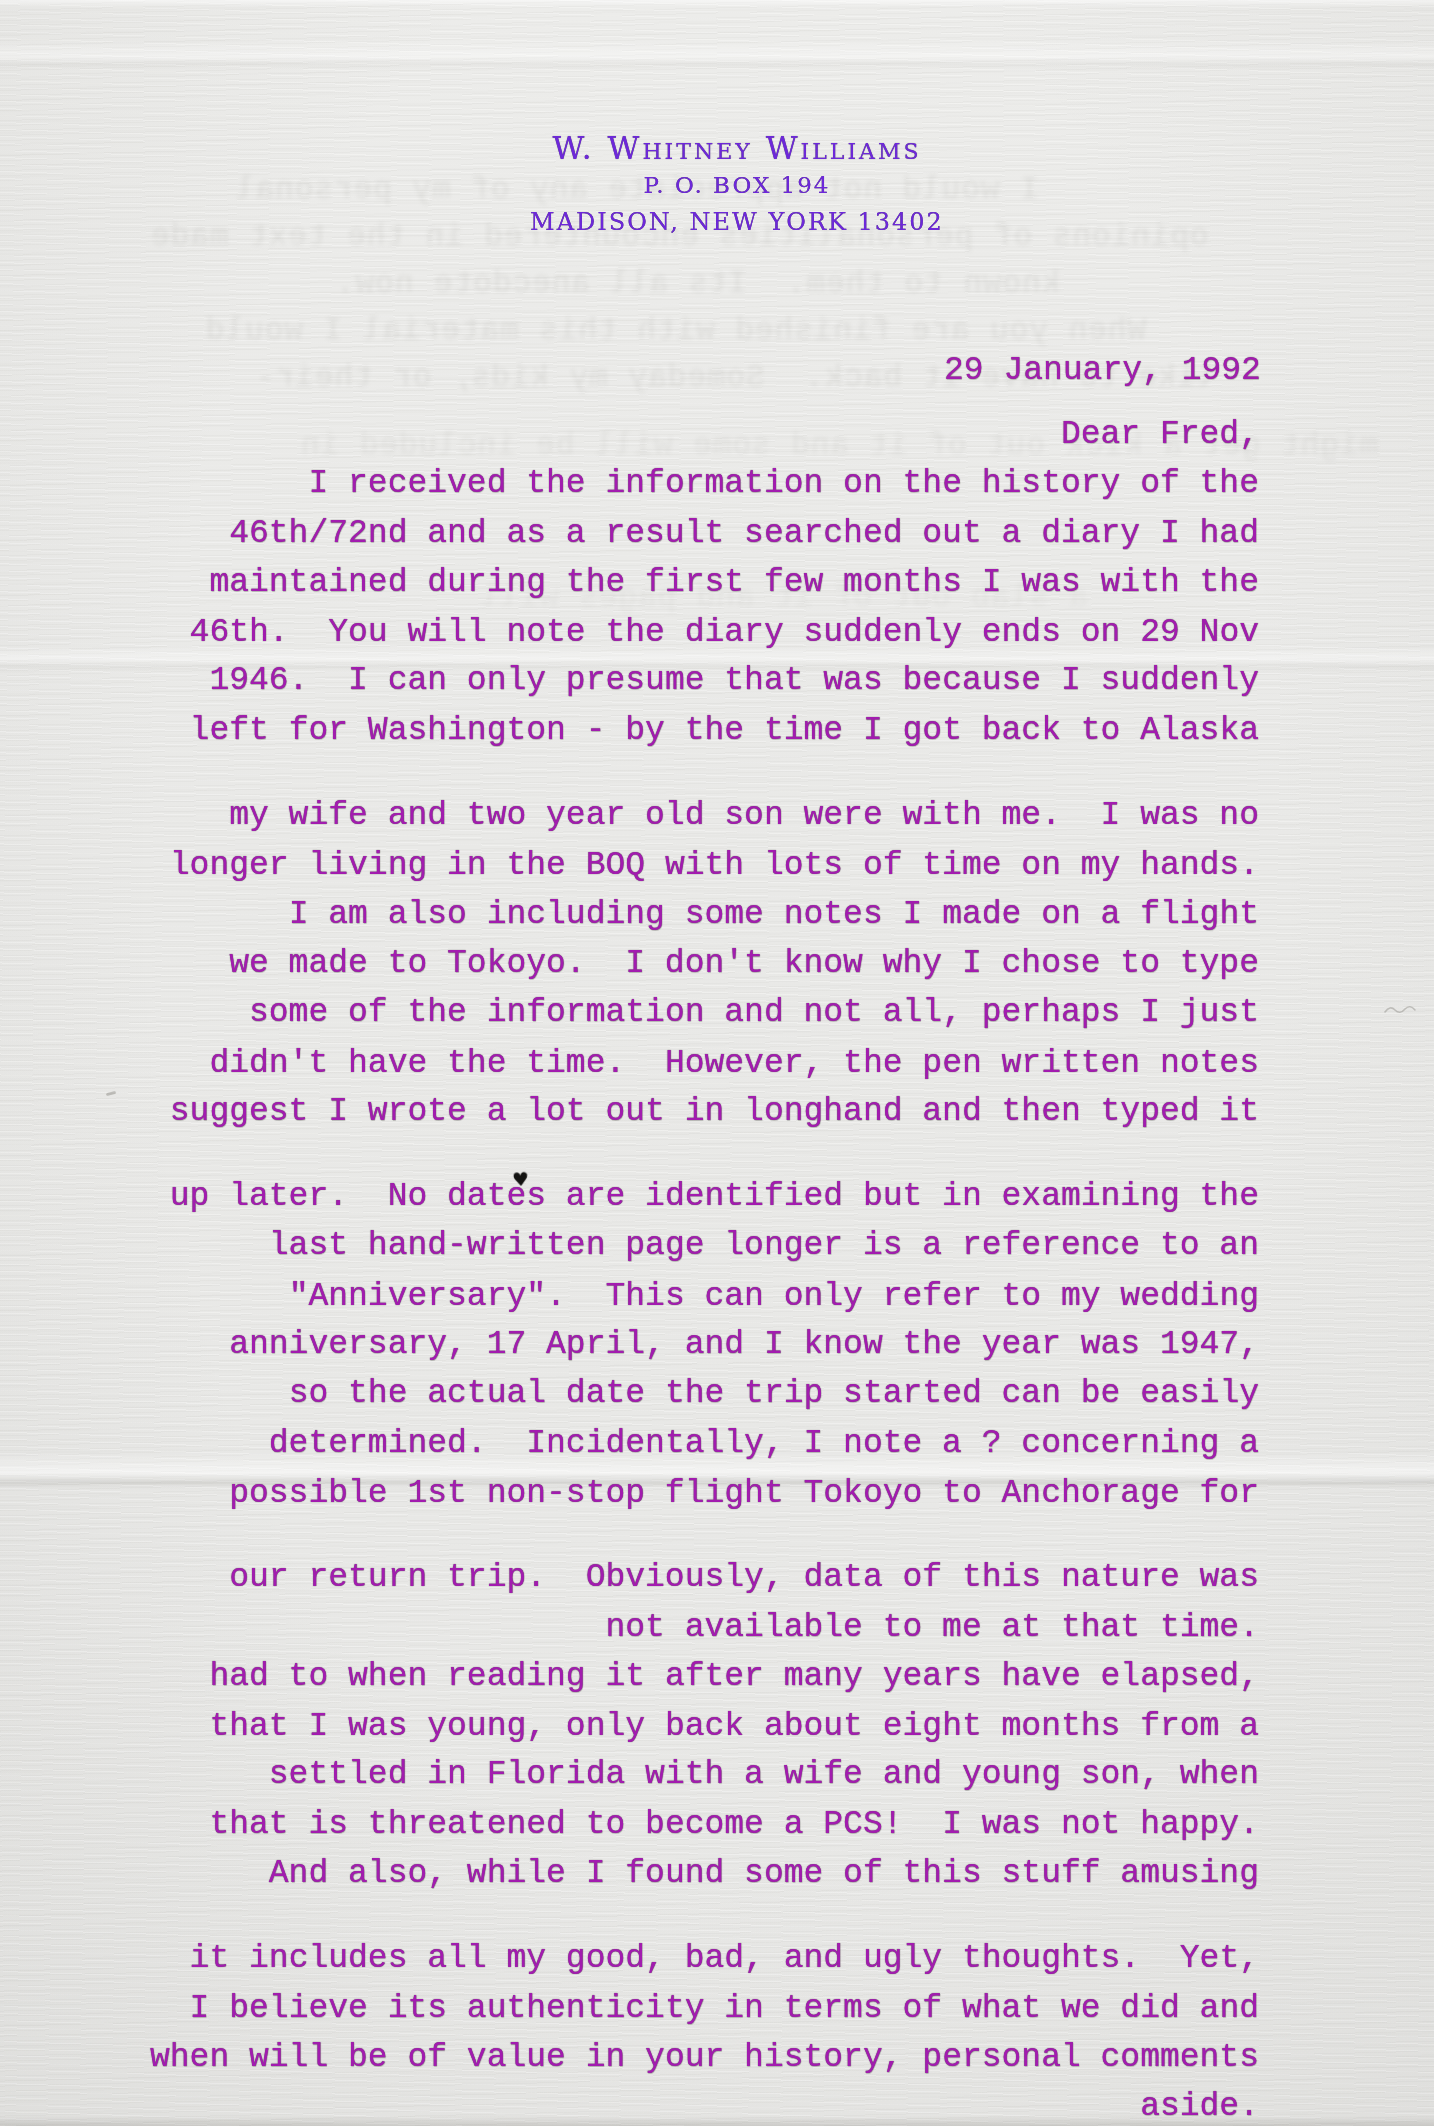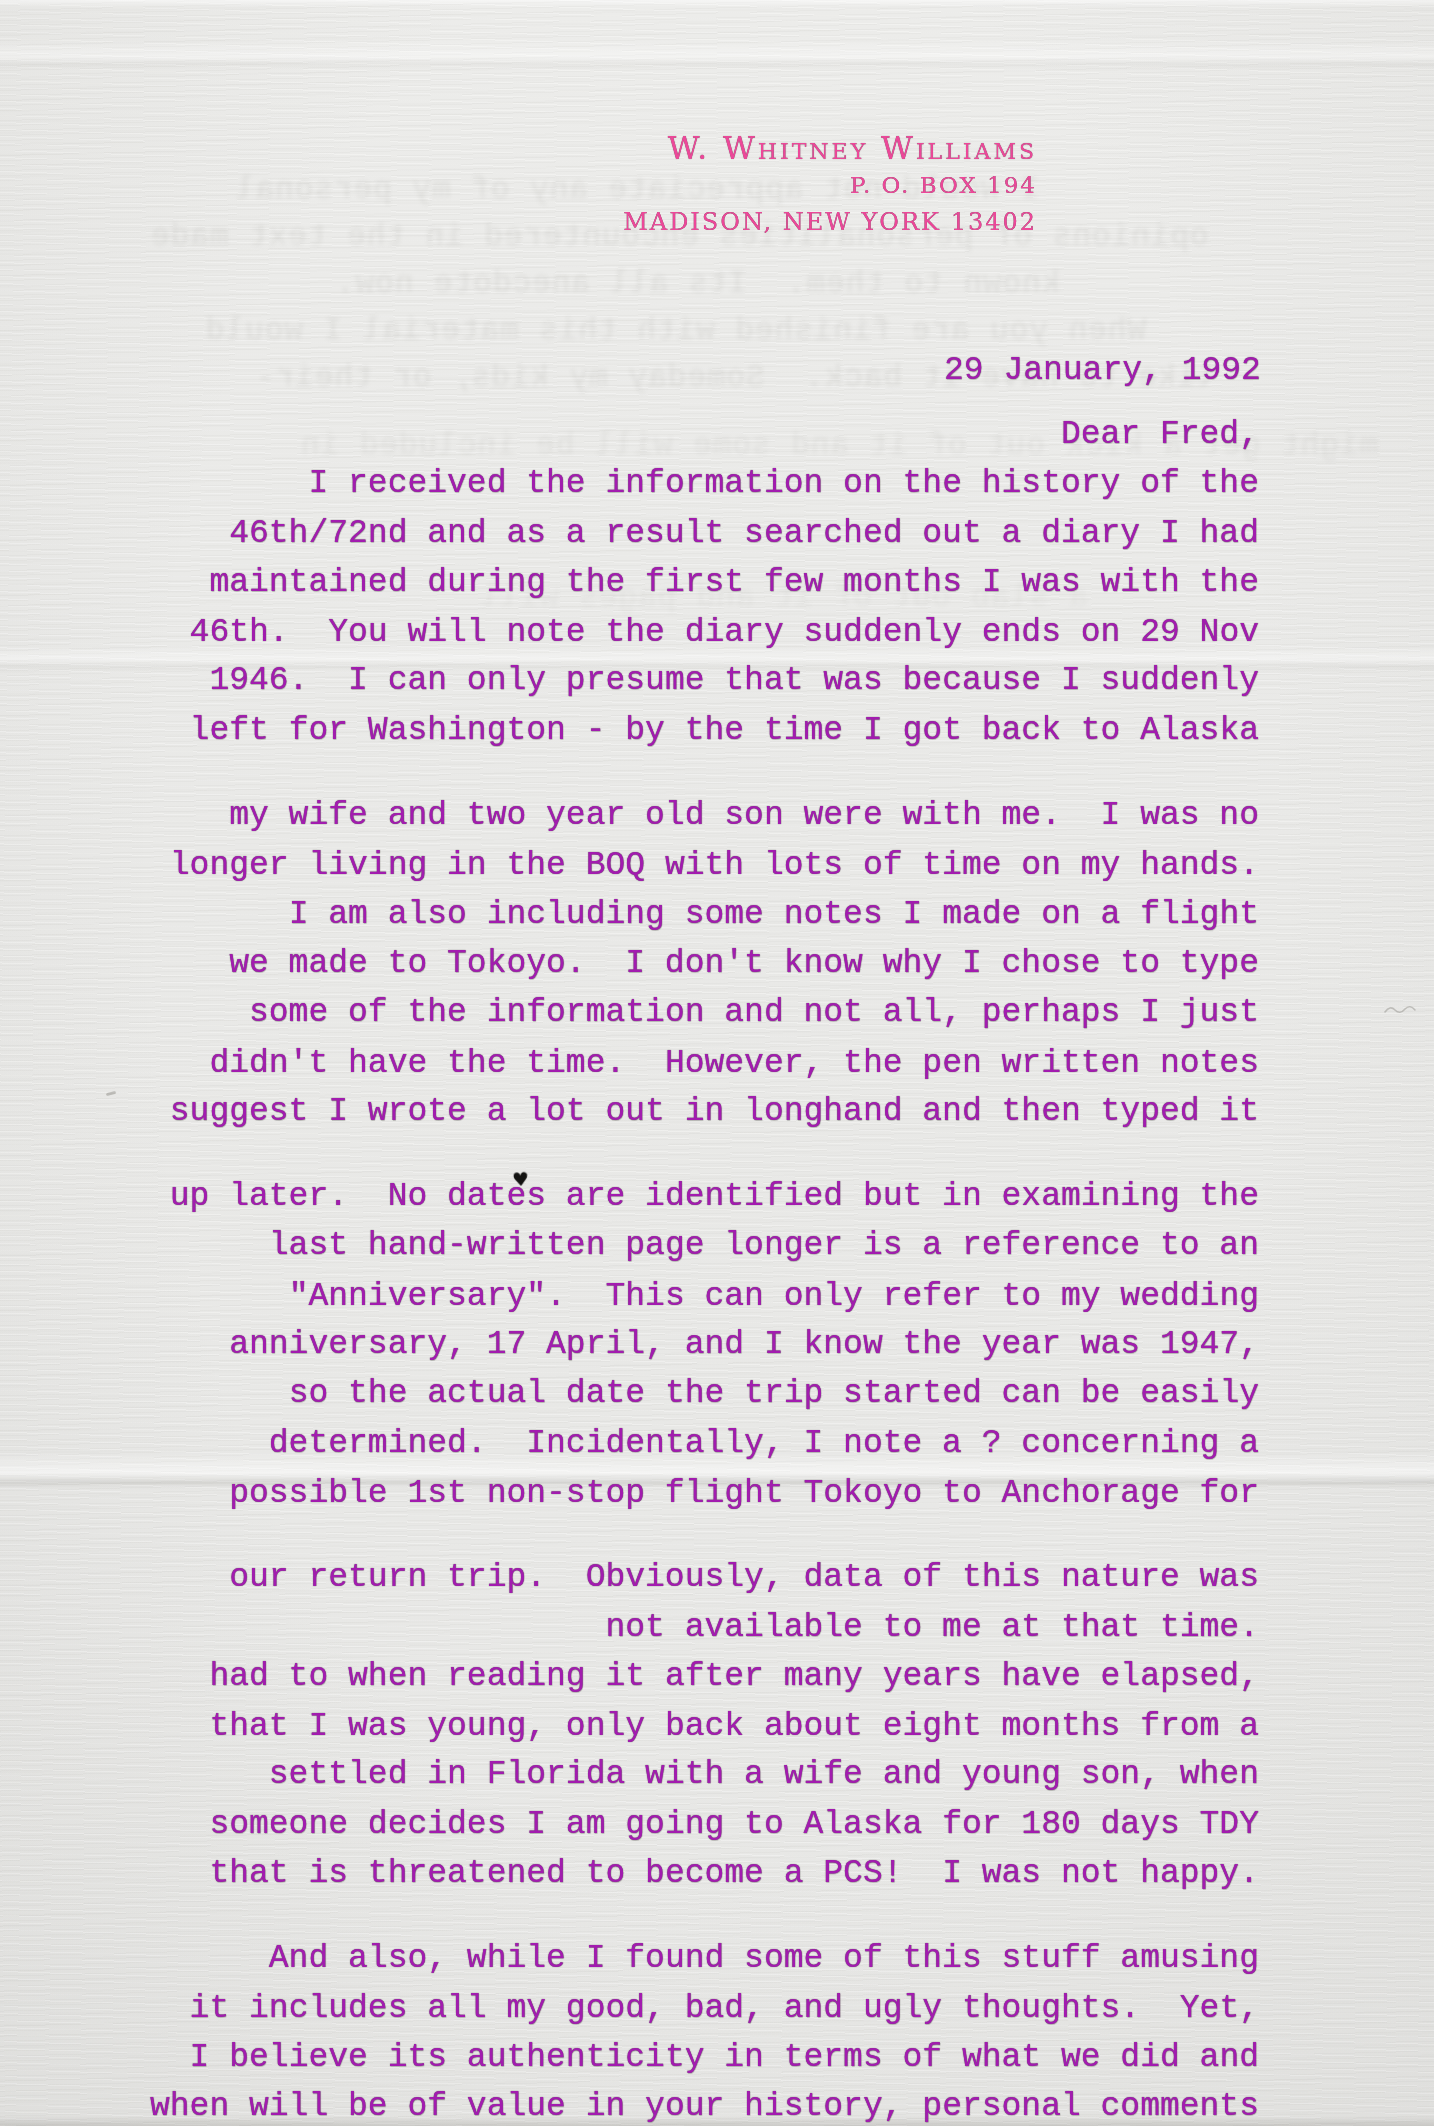--- a/index.html
+++ b/index.html
@@ -21,22 +21,22 @@
   .edge-bottom{position:absolute;left:0;bottom:0;width:100%;height:10px;background:linear-gradient(0deg,rgba(118,116,110,.22),rgba(118,116,110,0));}
   .crease{position:absolute;left:0;width:100%;pointer-events:none;}
   .crease-top{top:40px;height:30px;background:linear-gradient(180deg,rgba(255,255,255,0),rgba(255,255,255,.40) 55%,rgba(120,118,110,.05) 80%,rgba(255,255,255,0));}
   .crease-middle{top:646px;height:26px;background:linear-gradient(180deg,rgba(255,255,255,0),rgba(255,255,255,.42) 50%,rgba(120,118,110,.06) 78%,rgba(255,255,255,0));}
   .crease-lower{top:1452px;height:38px;background:linear-gradient(180deg,rgba(255,255,255,0),rgba(255,255,255,.55) 55%,rgba(108,106,100,.14) 82%,rgba(108,106,100,.04) 88%,rgba(255,255,255,0));filter:blur(.4px);}
   .fleck{position:absolute;left:106px;top:1092px;width:10px;height:3px;border-radius:2px;background:#97958f;opacity:.55;transform:rotate(-14deg);}
   .squiggle{position:absolute;left:1383px;top:1003px;opacity:.45;}
 
   
   .letterhead{
-    position:absolute;left:437px;top:130px;width:600px;text-align:right;
-    font-family:"DejaVu Serif","Liberation Serif",serif;color:#ec4899;
+    position:absolute;left:437px;top:130px;width:600px;text-align:center;
+    font-family:"DejaVu Serif","Liberation Serif",serif;color:#6d28d9;
   }
   .lh1{font-variant:small-caps;font-size:31px;line-height:37px;letter-spacing:3px;
        text-shadow:0 0 .7px rgba(43,43,40,.8);}
   .lh2{font-size:23px;line-height:37px;letter-spacing:2px;text-shadow:0 0 .6px rgba(43,43,40,.8);}
   .lh3{font-size:24px;line-height:37px;letter-spacing:2px;text-shadow:0 0 .6px rgba(43,43,40,.8);}
 
   
   .typed{color:#a21caf;text-shadow:0 0 1.1px rgba(58,56,52,.85),.5px .5px 0 rgba(58,56,52,.18);}
   .date-line{position:absolute;left:944px;top:352px;font-size:33px;white-space:pre;}
   .letter-body{position:absolute;left:150px;top:410px;font-size:33px;line-height:49.3px;}
@@ -116,21 +116,20 @@
       <div class="letter-line">"Anniversary".  This can only refer to my wedding</div>
       <div class="letter-line">anniversary, 17 April, and I know the year was 1947,</div>
       <div class="letter-line">so the actual date the trip started can be easily</div>
       <div class="letter-line">determined.  Incidentally, I note a ? concerning a</div>
       <div class="letter-line">possible 1st non-stop flight Tokoyo to Anchorage for</div>
       <div class="letter-line">our return trip.  Obviously, data of this nature was</div>
       <div class="letter-line">not available to me at that time.</div>
       <div class="letter-line">had to when reading it after many years have elapsed,</div>
       <div class="letter-line">that I was young, only back about eight months from a</div>
       <div class="letter-line">settled in Florida with a wife and young son, when</div>
-      <div class="letter-line">someone decides I am going to Alaska for 180 days TDY</div>
       <div class="letter-line">that is threatened to become a PCS!  I was not happy.</div>
       <div class="letter-line">     And also, while I found some of this stuff amusing</div>
       <div class="letter-line">it includes all my good, bad, and ugly thoughts.  Yet,</div>
       <div class="letter-line">I believe its authenticity in terms of what we did and</div>
       <div class="letter-line">when will be of value in your history, personal comments</div>
       <div class="letter-line">aside.</div>
     </div>
 </div>
 
 <div class="ink-blot">♥</div>

